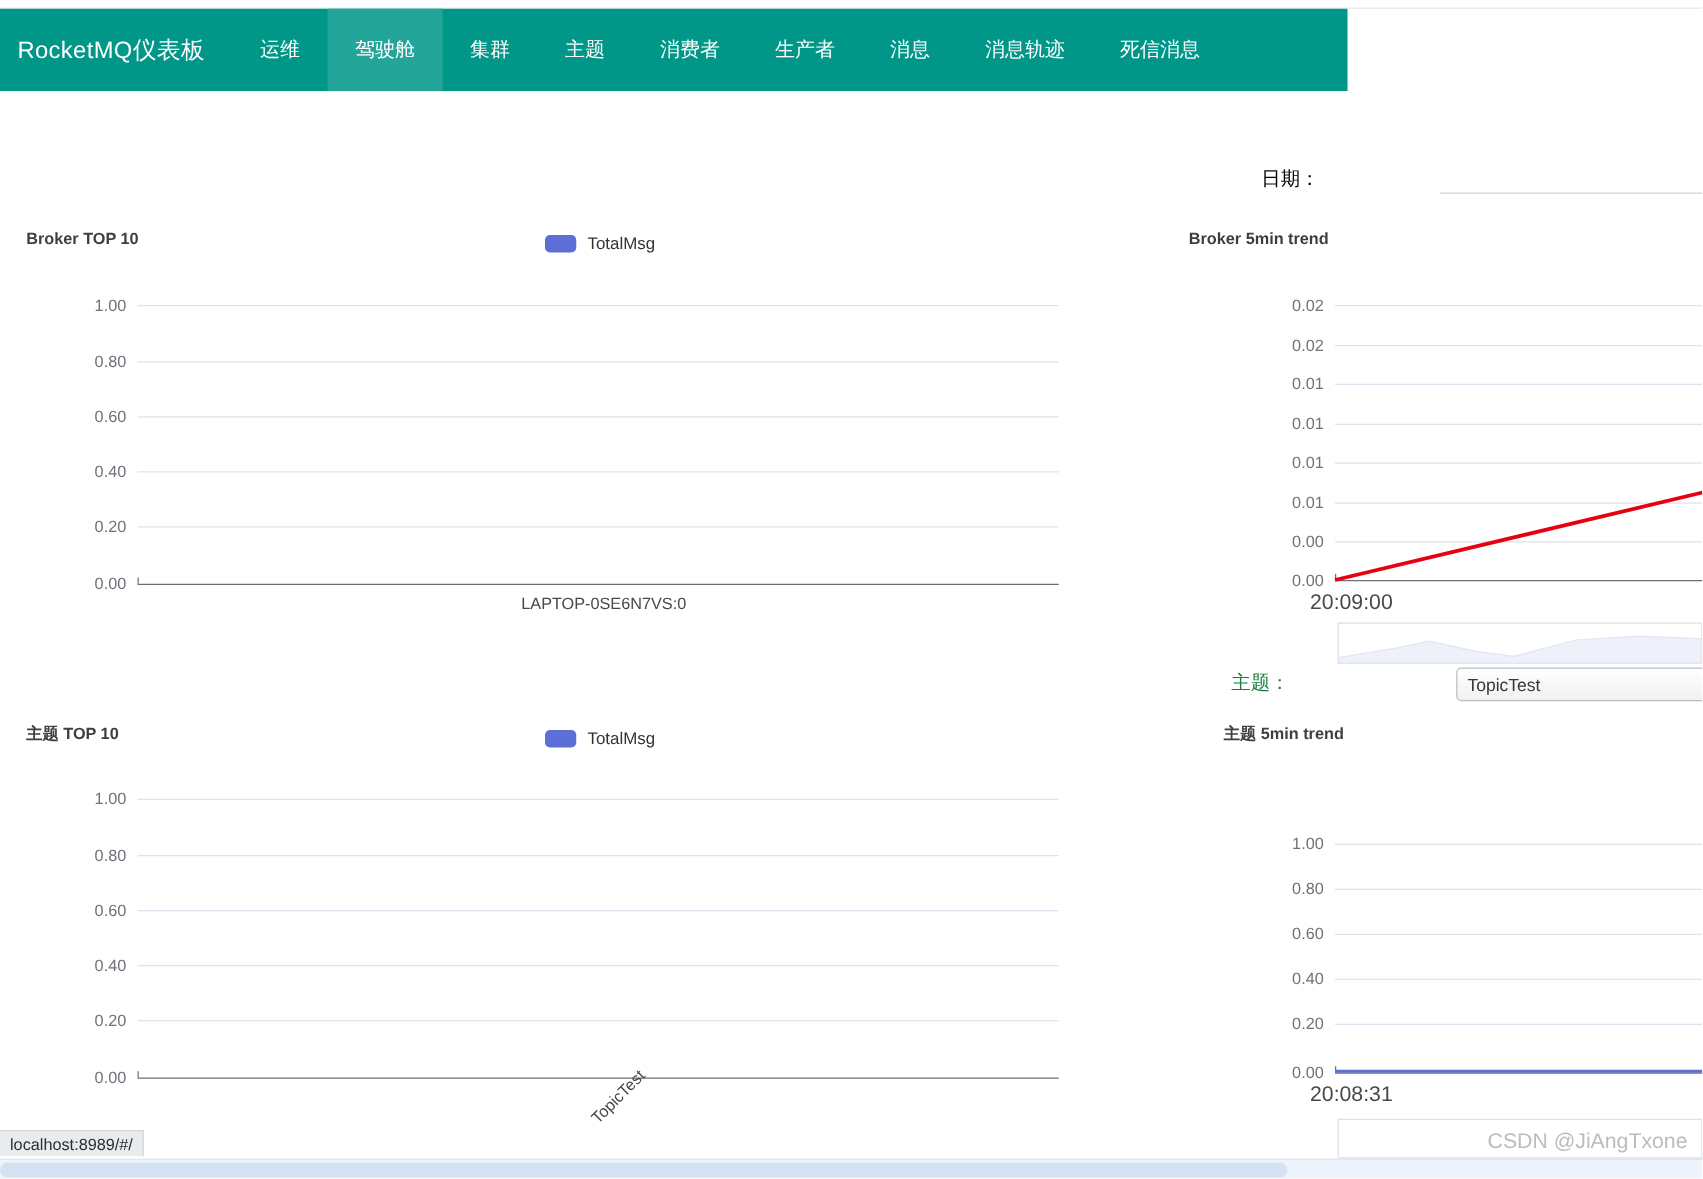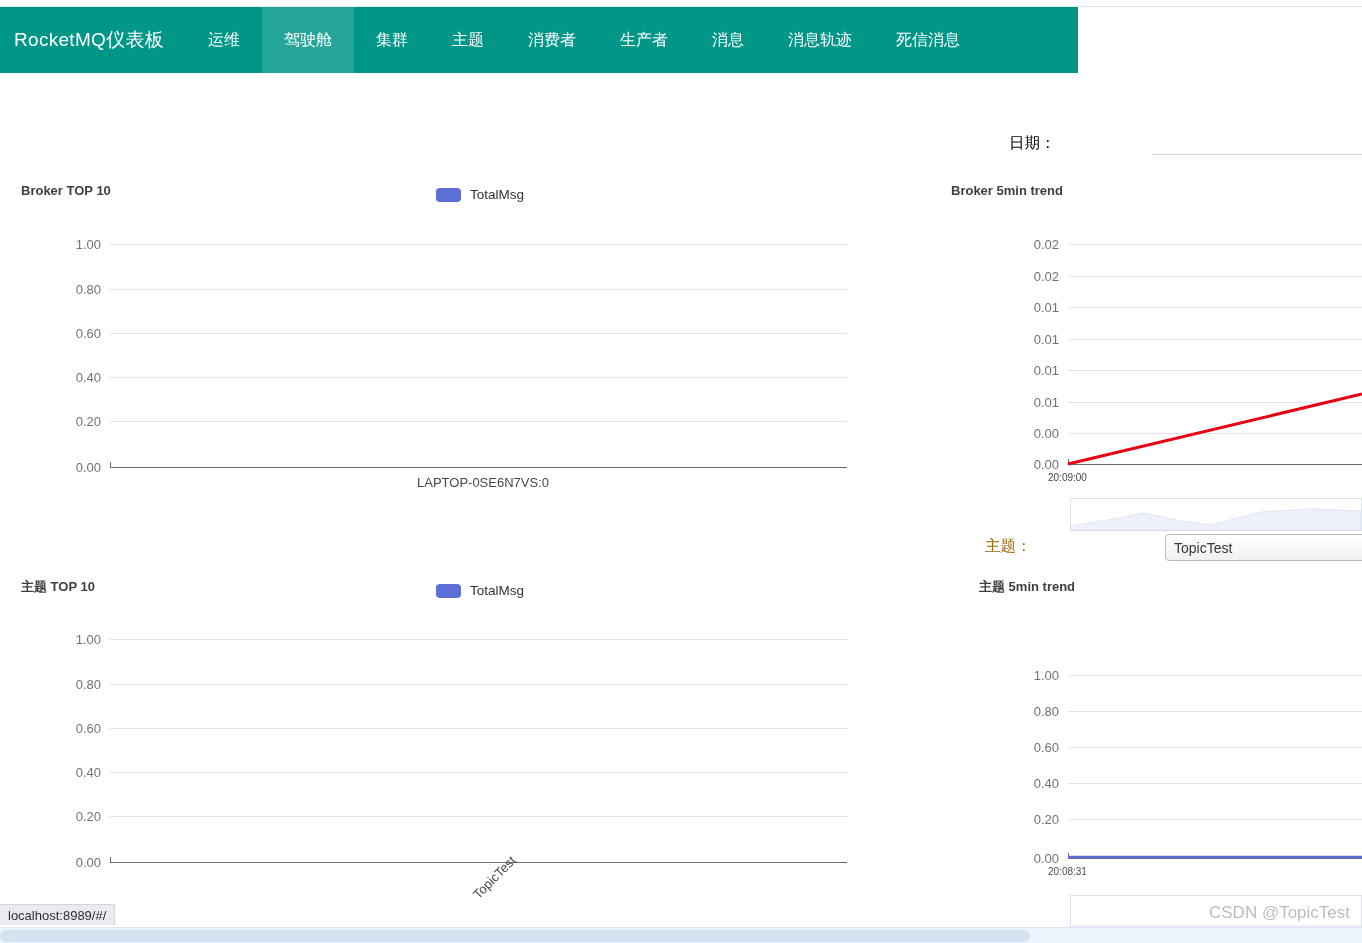--- a/index.html
+++ b/index.html
@@ -131,21 +131,21 @@
     font-size: 13px;
     color: #45484c;
     white-space: nowrap;
   }
   .xlabel.rot {
     transform-origin: 50% 0;
     transform: rotate(-45deg);
   }
   .timetick {
     position: absolute;
-    font-size: 10px;
+    font-size: 17px;
     color: #45484c;
     white-space: nowrap;
     text-align: right;
   }
 
   
   .trendline-svg { position: absolute; overflow: visible; }
 
   
   .datazoom {
@@ -156,21 +156,21 @@
   }
   .datazoom-fill { position: absolute; left: 0; top: 0; }
 
   
   .field-row { position: absolute; display: flex; align-items: center; }
   .field-label {
     font-size: 15.5px;
     white-space: nowrap;
   }
   .field-label.dark { color: #000000; margin-left: 28px; }
-  .field-label.muted { color: #a16207; }
+  .field-label.muted { color: #15803d; }
   .date-input {
     position: absolute;
     border: none;
     border-bottom: 1px solid #cfd4d9;
     background: transparent;
     height: 26px;
     font-size: 14px;
     color: #33373b;
     outline: none;
     padding: 0 4px;
@@ -402,21 +402,21 @@
     </div>
 
     <div class="datazoom" style="left:1070px; top:822px; width:292px; height:33px;">
       <svg class="datazoom-fill" width="290" height="31">
         <polygon points="0,30 290,30 290,31 0,31" fill="#eef1f9" stroke="#dfe5f2" stroke-width="1"></polygon>
       </svg>
     </div>
 
   </div>
 
-  <div class="watermark">CSDN @TopicTest</div>
+  <div class="watermark">CSDN @JiAngTxone</div>
 
   <div class="statusbar">
     <span>localhost:8989/#/</span>
   </div>
 
   <div class="hscrollbar">
     <div class="hscrollbar-thumb" style="width:1030px;"></div>
   </div>
 
 </div>

